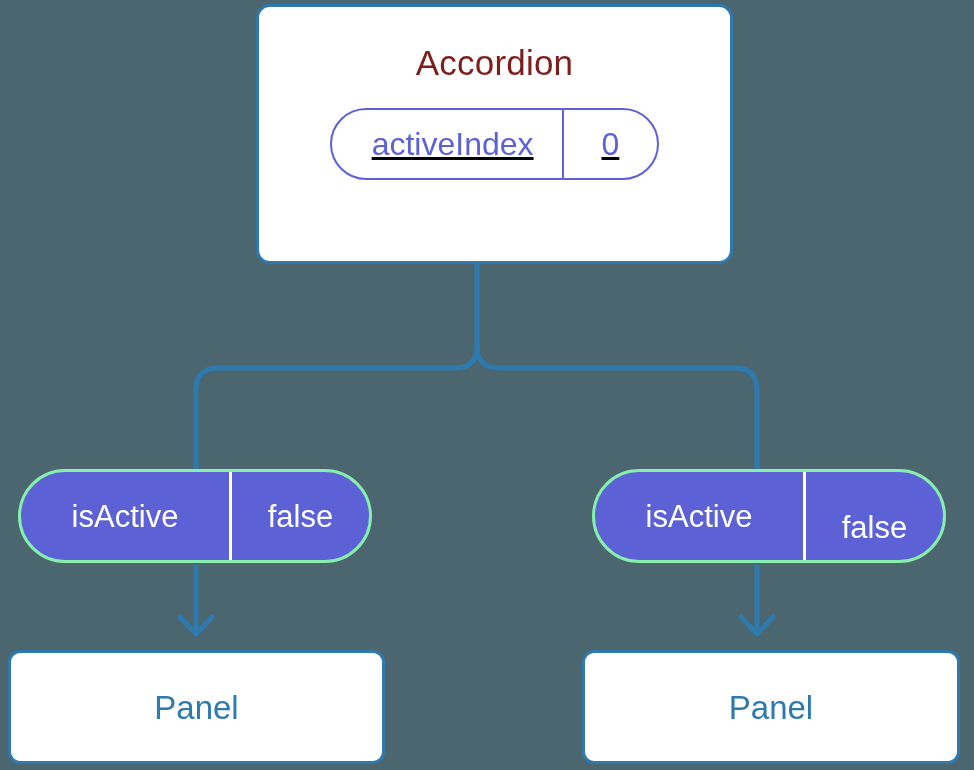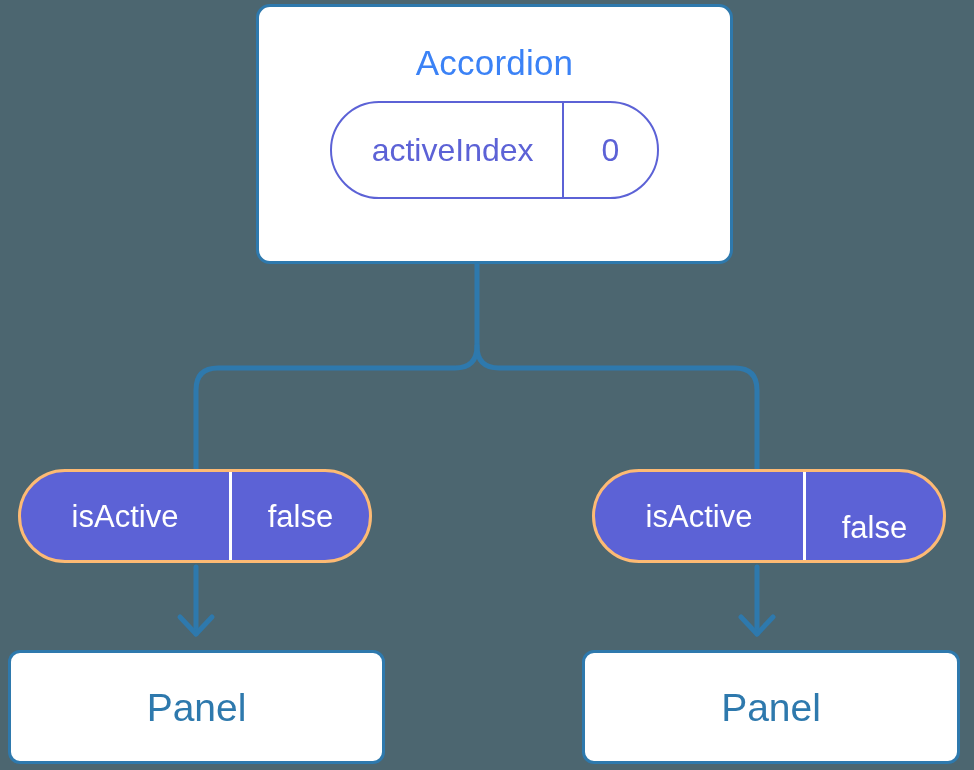--- a/index.html
+++ b/index.html
@@ -42,40 +42,41 @@
     background: #ffffff;
     border: 3px solid #2e79ad;
     border-radius: 14px;
     display: flex;
     flex-direction: column;
     align-items: center;
     justify-content: flex-start;
     padding-top: 38px;
   }
   .root-title {
-    color: #3b82f6;
+    color: #7f1d1d;
     font-size: 35px;
     font-weight: 400;
     letter-spacing: 0.2px;
     line-height: 1;
   }
 
   
   .pill {
     display: flex;
     align-items: stretch;
     border-radius: 999px;
     box-sizing: border-box;
     overflow: hidden;
   }
   .pill-outline {
-    margin-top: 21px;
-    height: 98px;
+    margin-top: 28px;
+    height: 72px;
     border: 2px solid #5c62d6;
     background: #ffffff;
+    text-decoration: underline;
   }
   .pill-outline .pill-key,
   .pill-outline .pill-val {
     color: #5c62d6;
     display: flex;
     align-items: center;
     justify-content: center;
     font-size: 32px;
     line-height: 1;
   }
@@ -84,21 +85,21 @@
     border-right: 2px solid #5c62d6;
   }
   .pill-outline .pill-val {
     padding: 0 38px;
   }
 
   
   .pill-filled {
     position: absolute;
     height: 94px;
-    border: 3px solid #fdba74;
+    border: 3px solid #86efac;
     background: #5c62d6;
     border-radius: 999px;
   }
   .pill-filled .pill-key,
   .pill-filled .pill-val {
     color: #ffffff;
     display: flex;
     align-items: center;
     justify-content: center;
     font-size: 31px;
@@ -129,21 +130,21 @@
     box-sizing: border-box;
     background: #ffffff;
     border: 3px solid #2e79ad;
     border-radius: 12px;
     display: flex;
     align-items: center;
     justify-content: center;
   }
   .panel-title {
     color: #2e79ad;
-    font-size: 39px;
+    font-size: 33px;
     font-weight: 400;
     line-height: 1;
   }
   #panel-left {
     left: 8px;
     top: 650px;
     width: 377px;
     height: 114px;
   }
   #panel-right {

